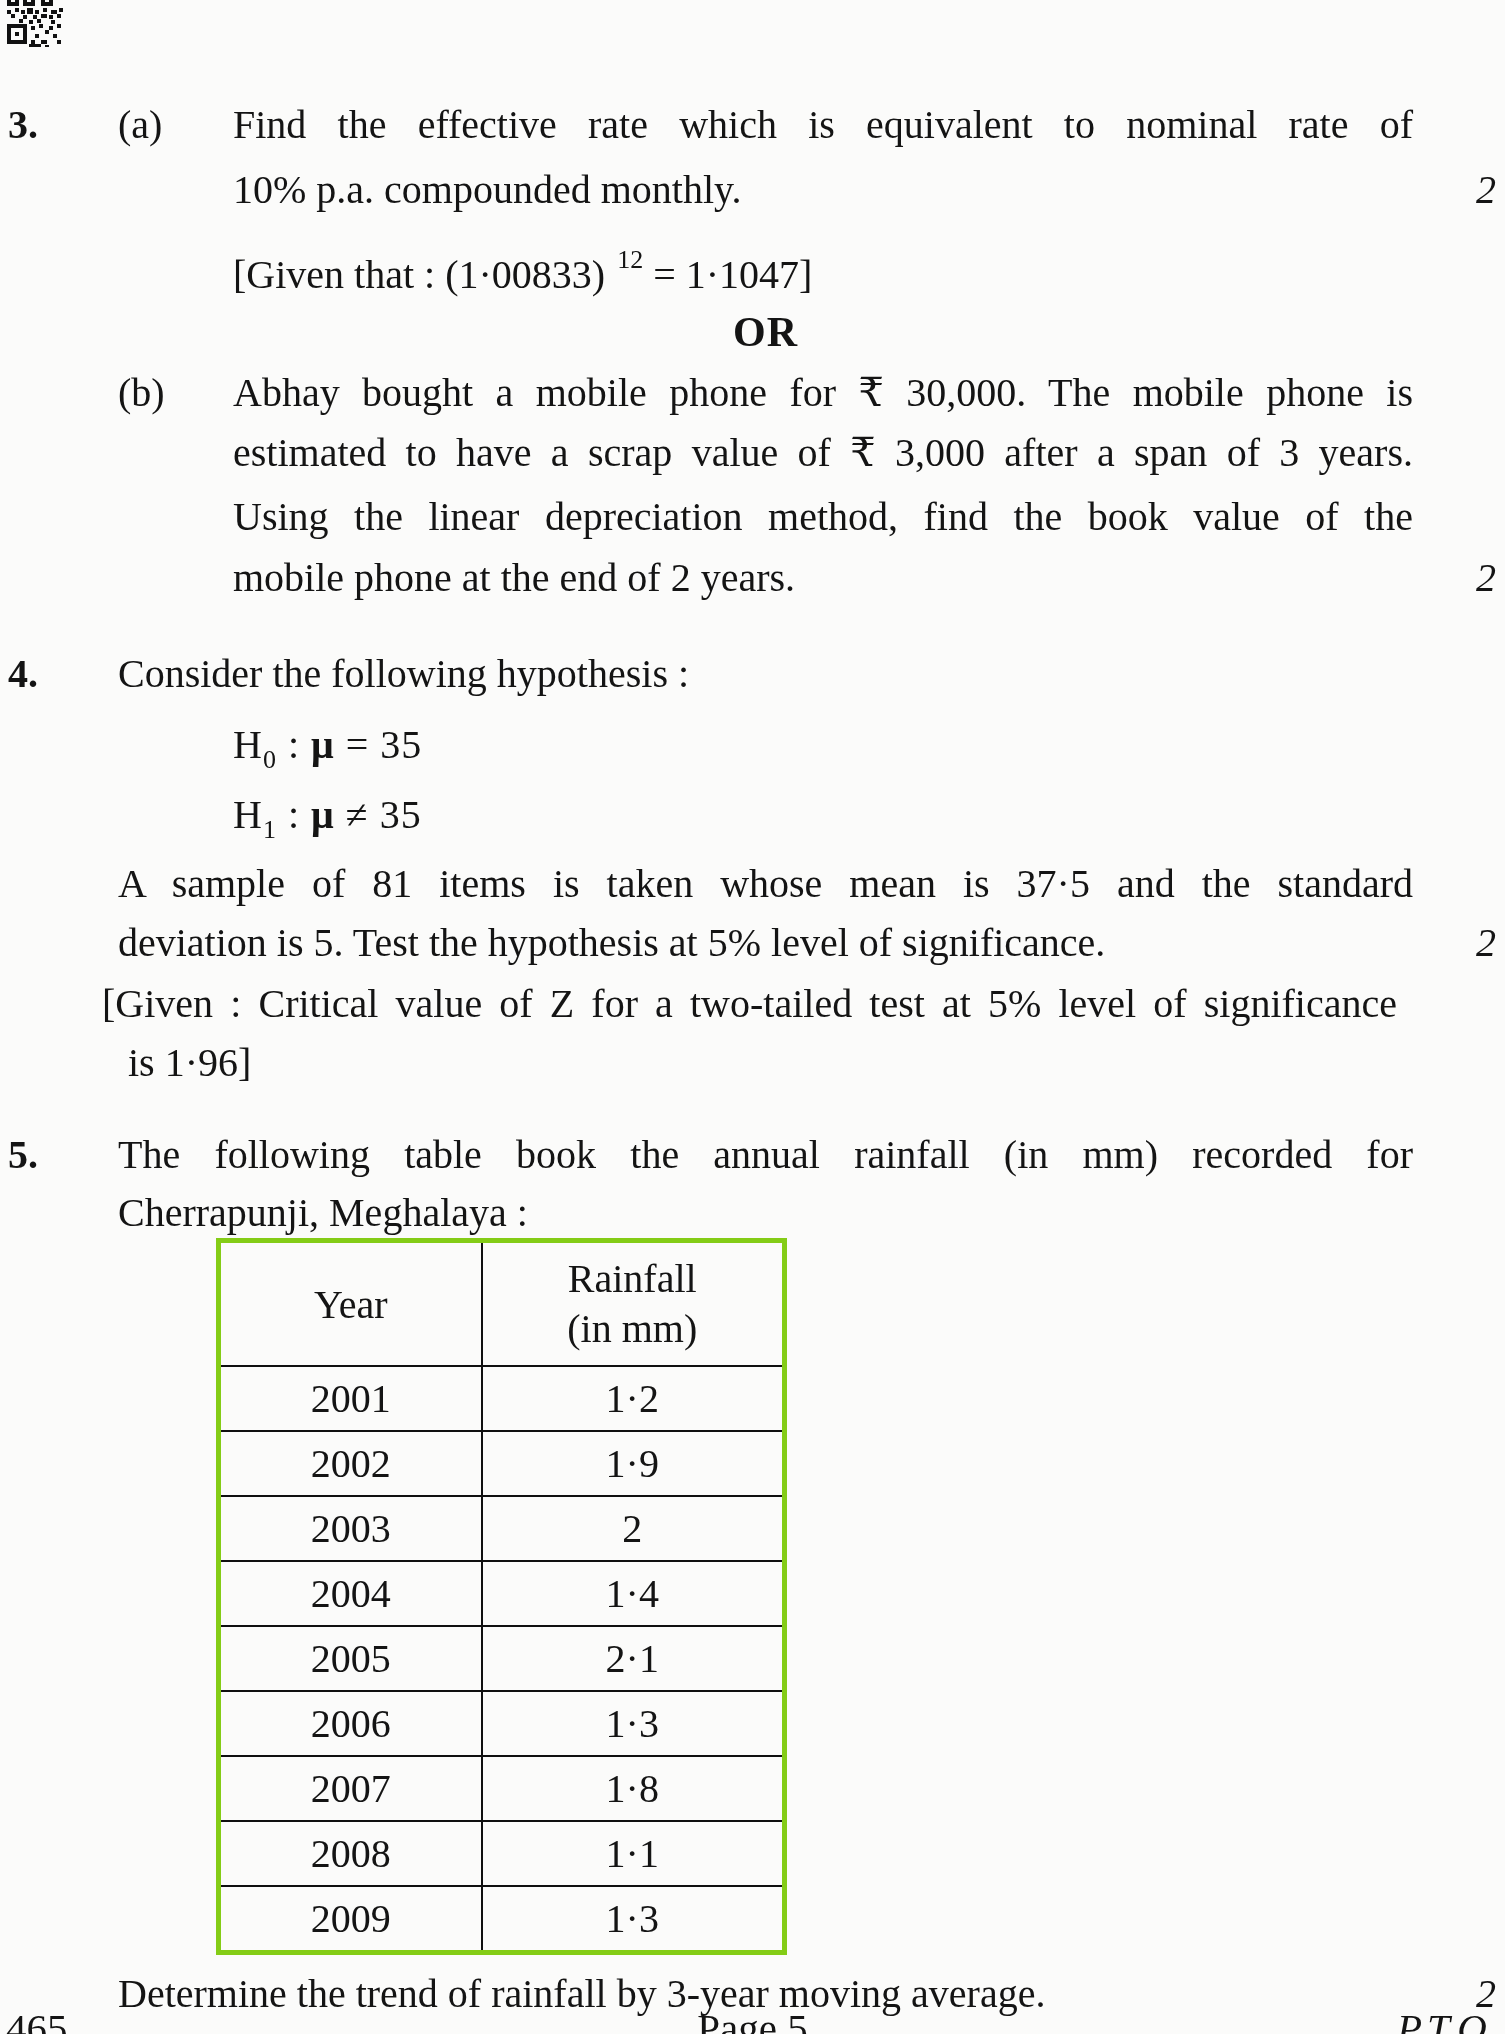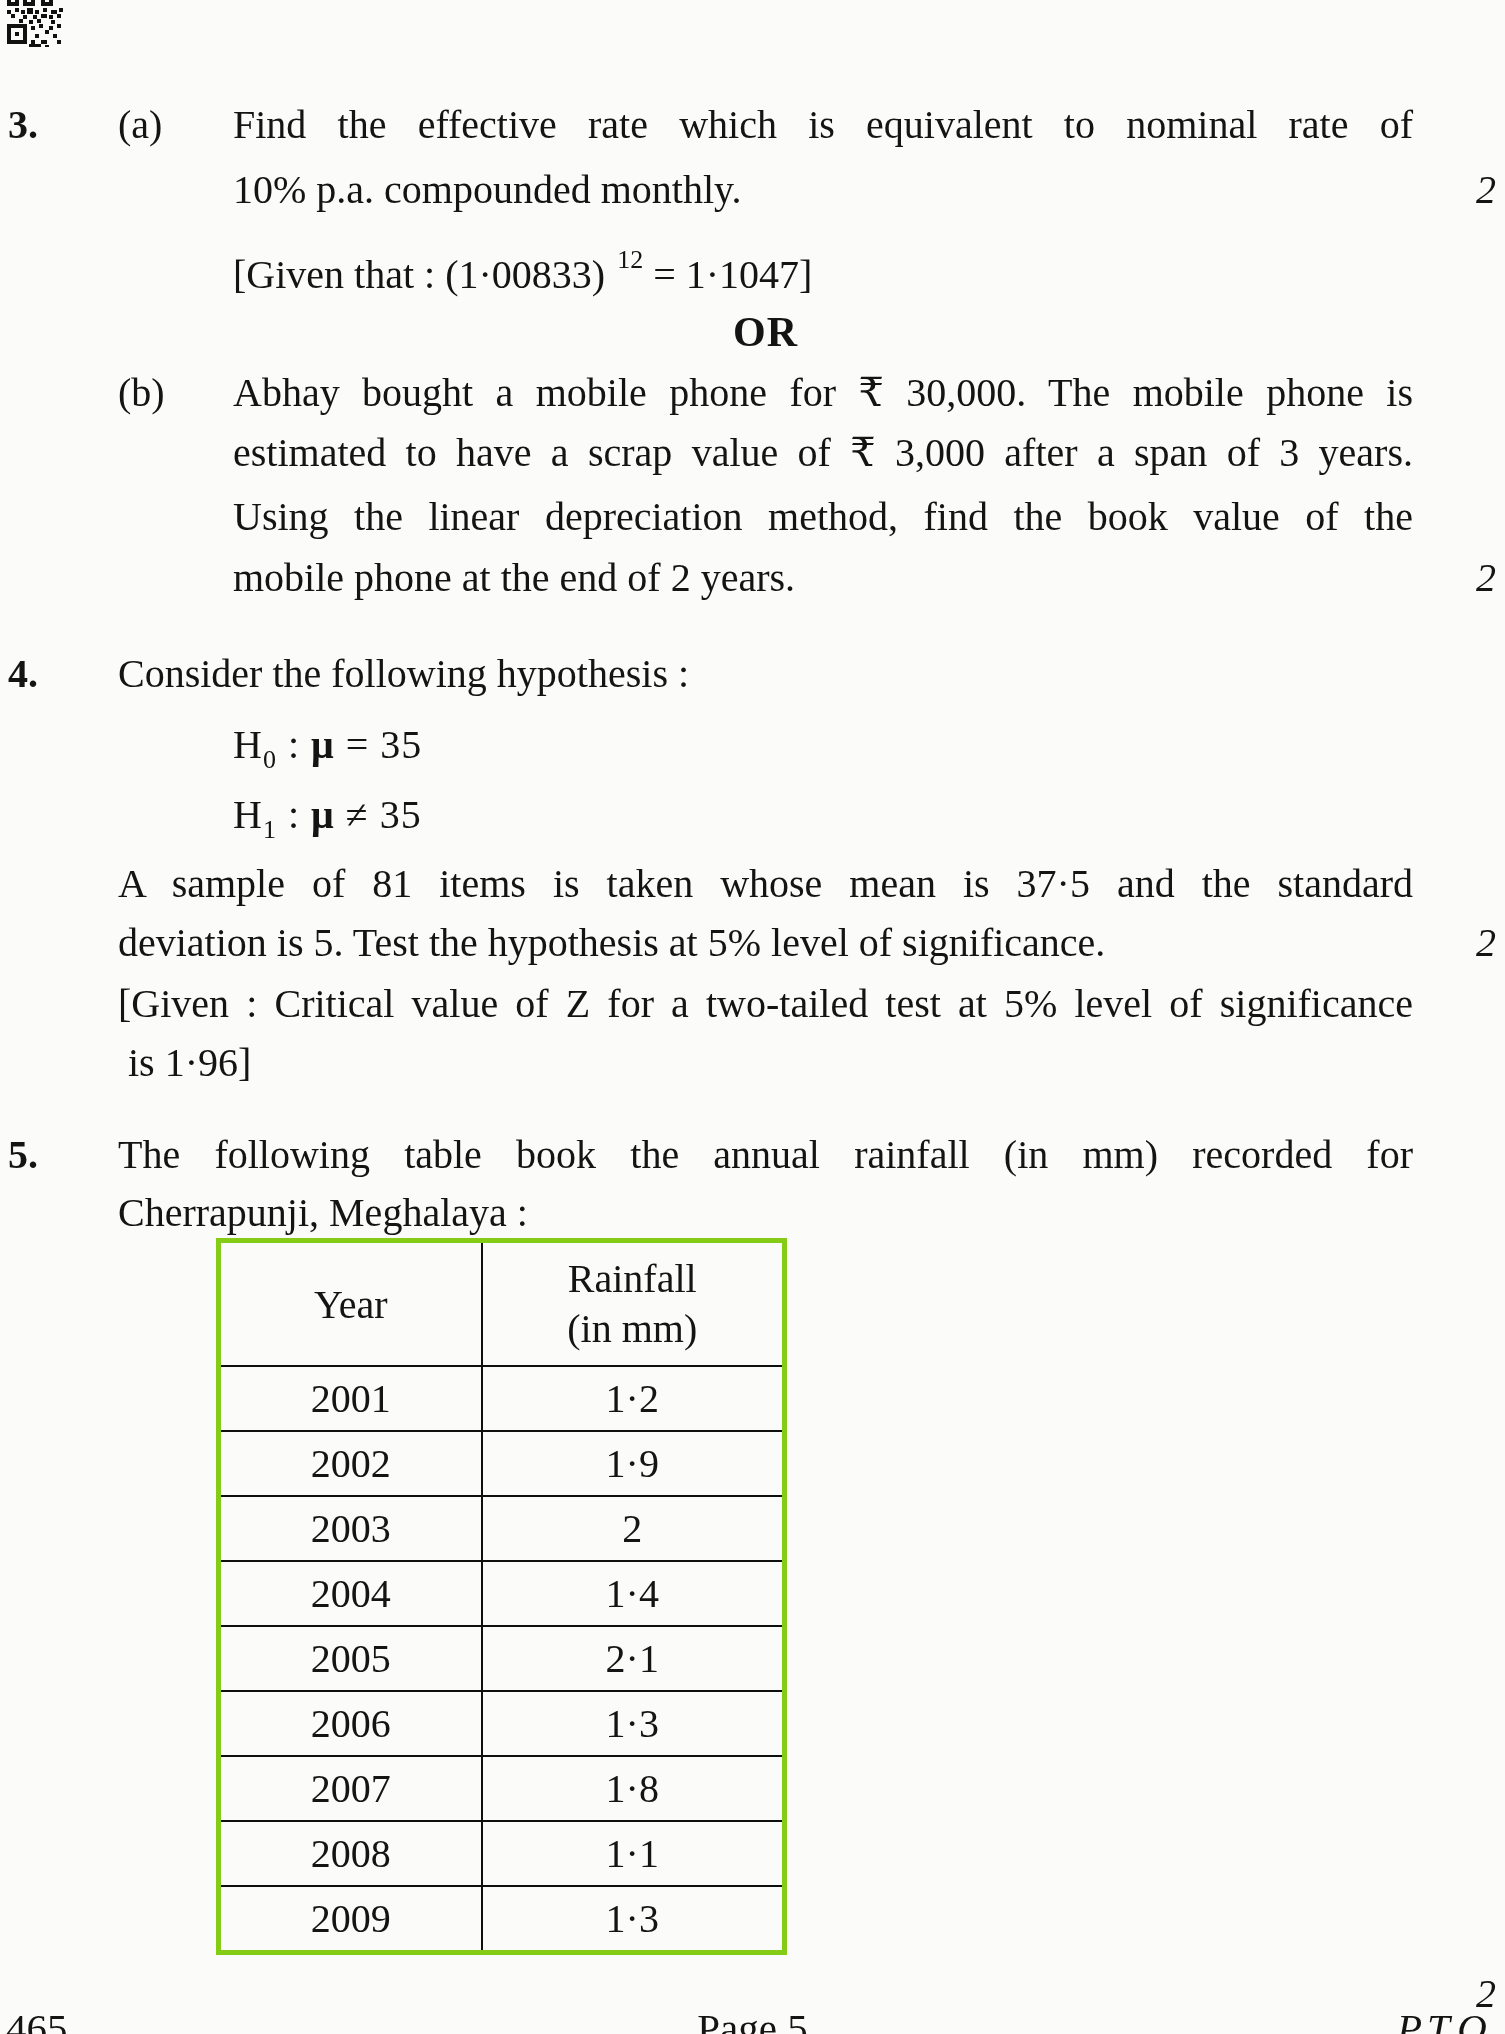--- a/index.html
+++ b/index.html
@@ -160,21 +160,21 @@
 
   <div class="qnum" style="left:8px;top:642px">4.</div>
   <div class="line nowrap" style="left:118px;top:642px">Consider the following hypothesis :</div>
 
   <div class="line nowrap hyp" style="left:233px;top:713px"><span>H</span><span class="sub">0</span><span> : </span><span class="mu">μ</span><span> = 35</span></div>
   <div class="line nowrap hyp" style="left:233px;top:783px"><span>H</span><span class="sub">1</span><span> : </span><span class="mu">μ</span><span> ≠ 35</span></div>
 
   <div class="line just" style="left:118px;top:852px;width:1295px">A sample of 81 items is taken whose mean is 37·5 and the standard</div>
   <div class="line nowrap" style="left:118px;top:911px">deviation is 5. Test the hypothesis at 5% level of significance.</div>
   <div class="marks" style="top:911px">2</div>
-  <div class="line just" style="left:118px;top:972px;width:1295px">[Given : Critical value of Z for a two-tailed test at 5% level of significance</div>
+  <div class="line just" style="left:102px;top:972px;width:1295px">[Given : Critical value of Z for a two-tailed test at 5% level of significance</div>
   <div class="line nowrap" style="left:128px;top:1031px">is 1·96]</div>
 
   <div class="qnum" style="left:8px;top:1123px">5.</div>
   <div class="line just" style="left:118px;top:1123px;width:1295px">The following table book the annual rainfall (in mm) recorded for</div>
   <div class="line nowrap" style="left:118px;top:1181px">Cherrapunji, Meghalaya :</div>
 
   <table class="rainfall">
     <colgroup>
         <col class="col-year">
         <col class="col-rain">
@@ -221,20 +221,21 @@
           <td>2008</td>
           <td>1·1</td>
         </tr>
         <tr>
           <td>2009</td>
           <td>1·3</td>
         </tr>
       </tbody>
   </table>
 
+  <div class="line nowrap" style="left:118px;top:1962px">Determine the trend of rainfall by 3-year moving average.</div>
   <div class="marks" style="top:1962px">2</div>
 
   <div class="footer-strip">
     <div class="footer-item footer-left">465</div>
     <div class="footer-item footer-center">Page 5</div>
     <div class="footer-item footer-right">P.T.O.</div>
   </div>
 
 </div>
 

